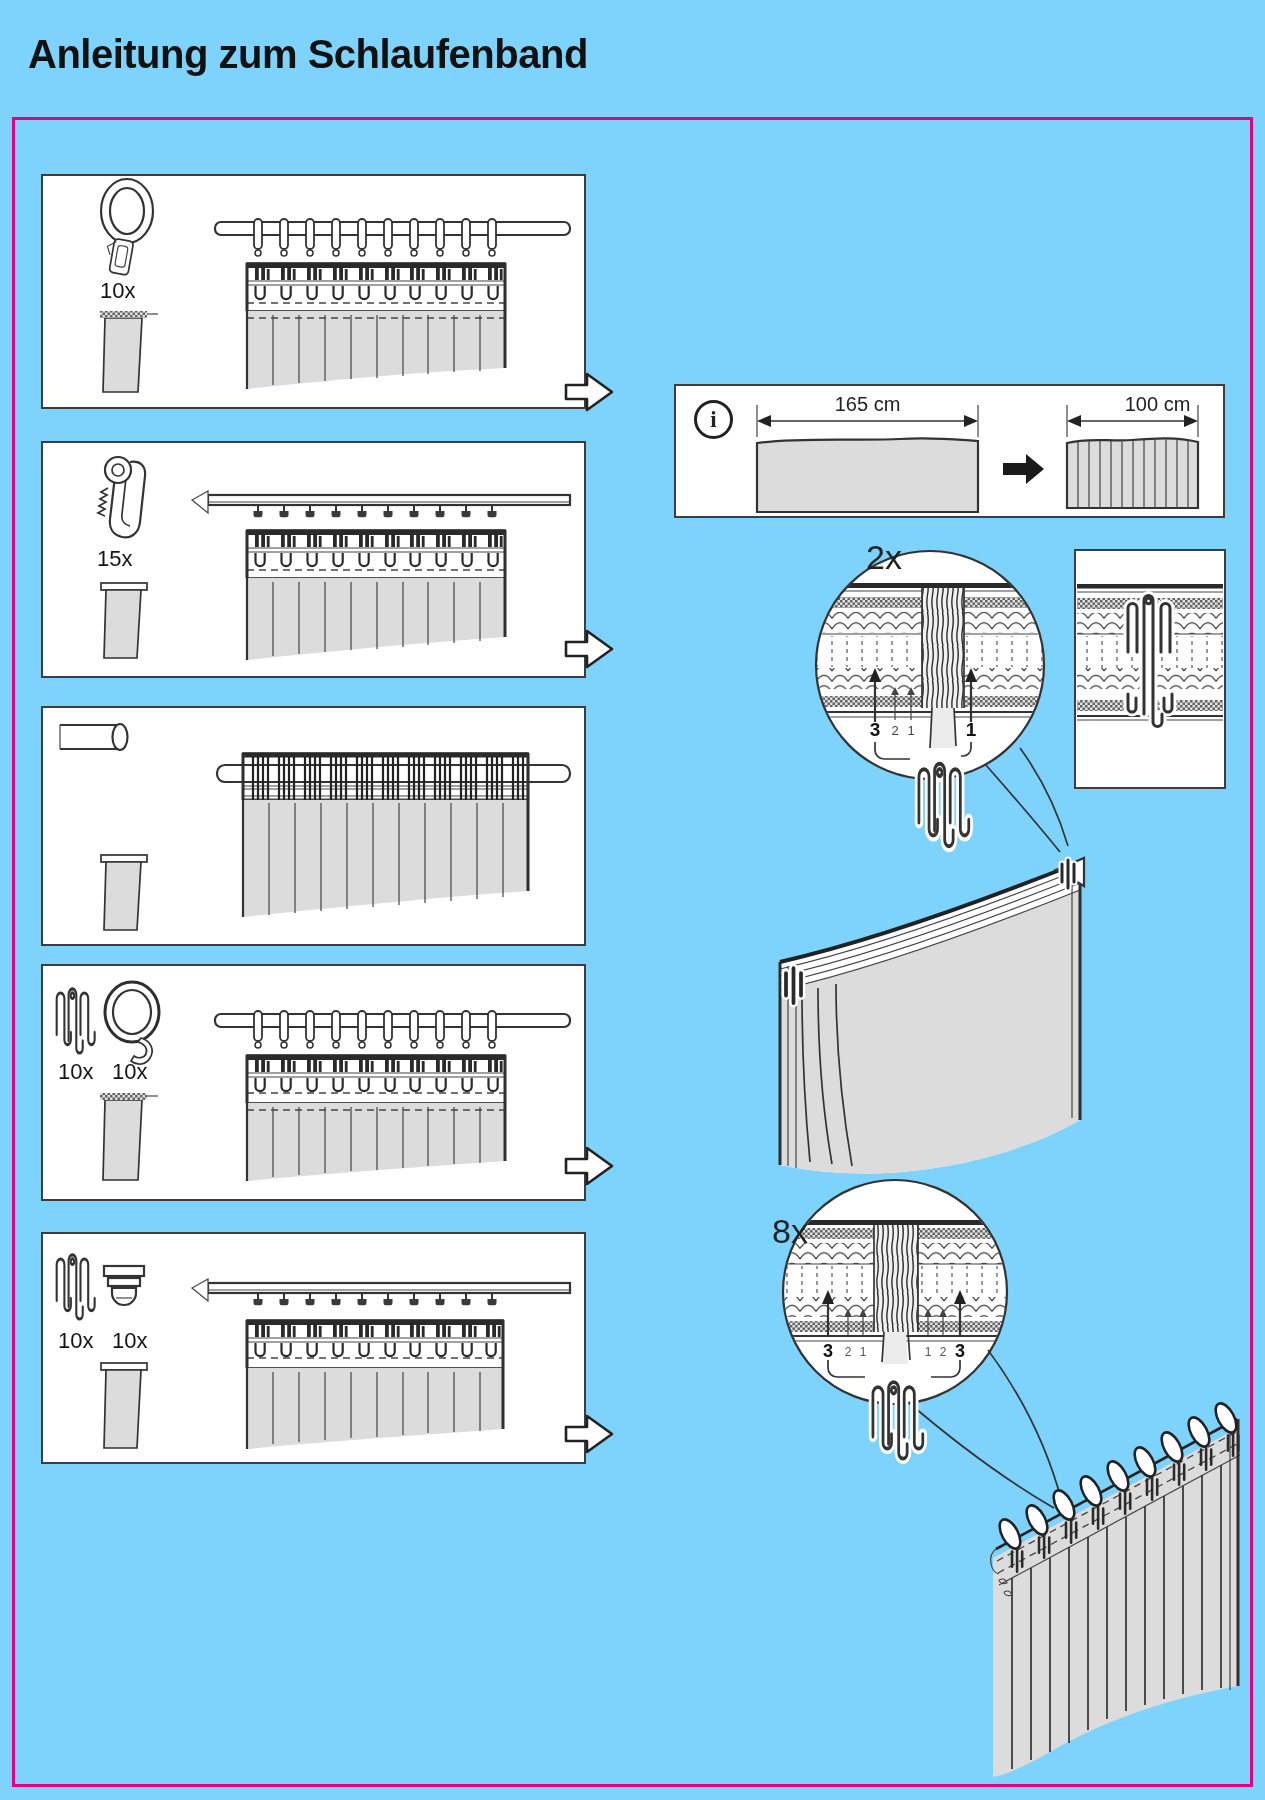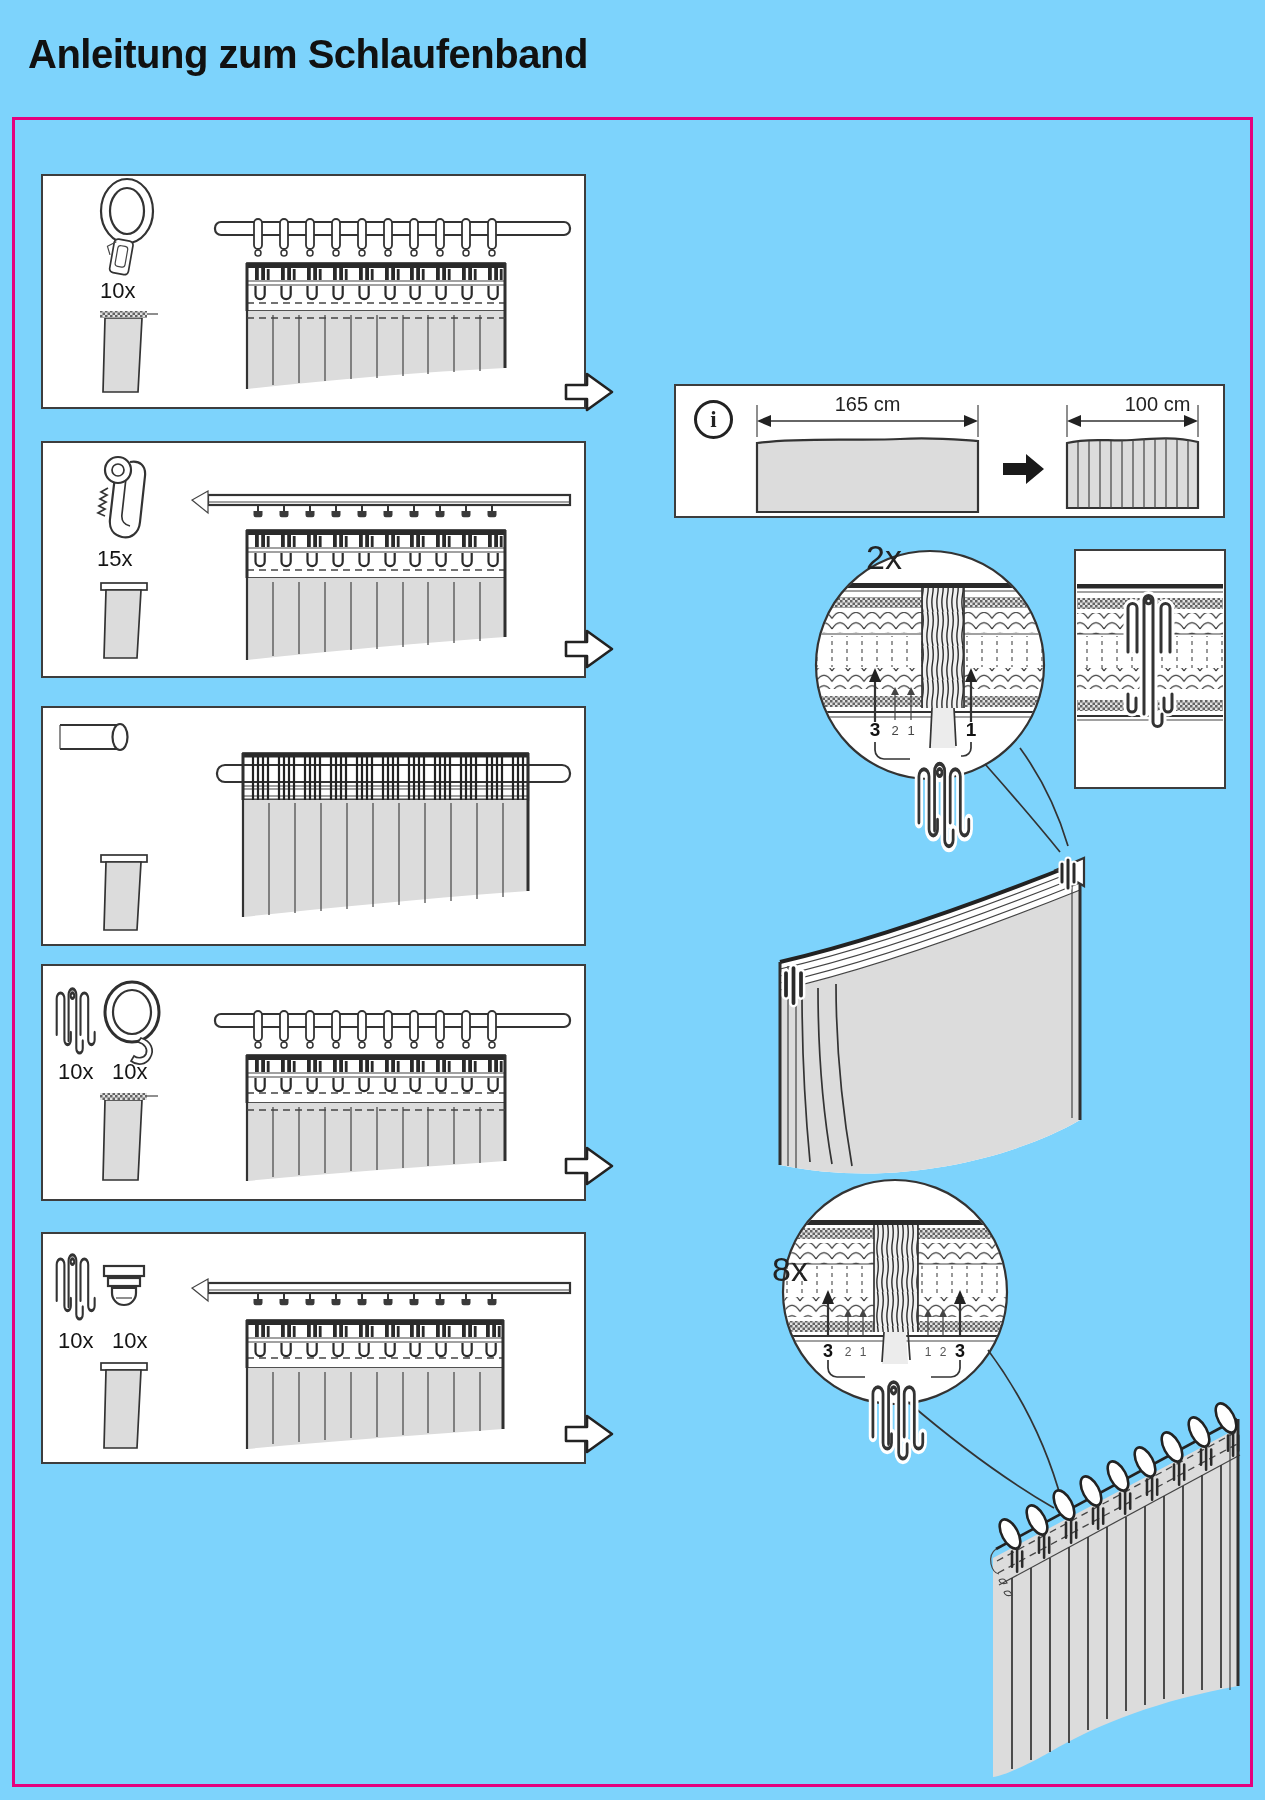--- a/index.html
+++ b/index.html
@@ -523,20 +523,20 @@
   </div>
   <div class="lbl meas" style="left:805px;top:394px;">165 cm</div>
   <div class="lbl meas" style="left:1095px;top:394px;">100 cm</div>
 
   <div class="lbl mag" style="left:866px;top:540px;">2x</div>
   <div class="lbl dig-b" style="left:866px;top:720px;">3</div>
   <div class="lbl dig-s" style="left:888px;top:724px;">2</div>
   <div class="lbl dig-s" style="left:904px;top:724px;">1</div>
   <div class="lbl dig-b" style="left:962px;top:720px;">1</div>
 
-  <div class="lbl mag" style="left:772px;top:1214px;margin-top:38px;">8x</div>
+  <div class="lbl mag" style="left:772px;top:1214px;">8x</div>
   <div class="lbl dig-b8" style="left:819px;top:1342px;">3</div>
   <div class="lbl dig-s8" style="left:841px;top:1346px;">2</div>
   <div class="lbl dig-s8" style="left:856px;top:1346px;">1</div>
   <div class="lbl dig-s8" style="left:921px;top:1346px;">1</div>
   <div class="lbl dig-s8" style="left:936px;top:1346px;">2</div>
   <div class="lbl dig-b8" style="left:951px;top:1342px;">3</div>
 </div>
 
 </body></html>

